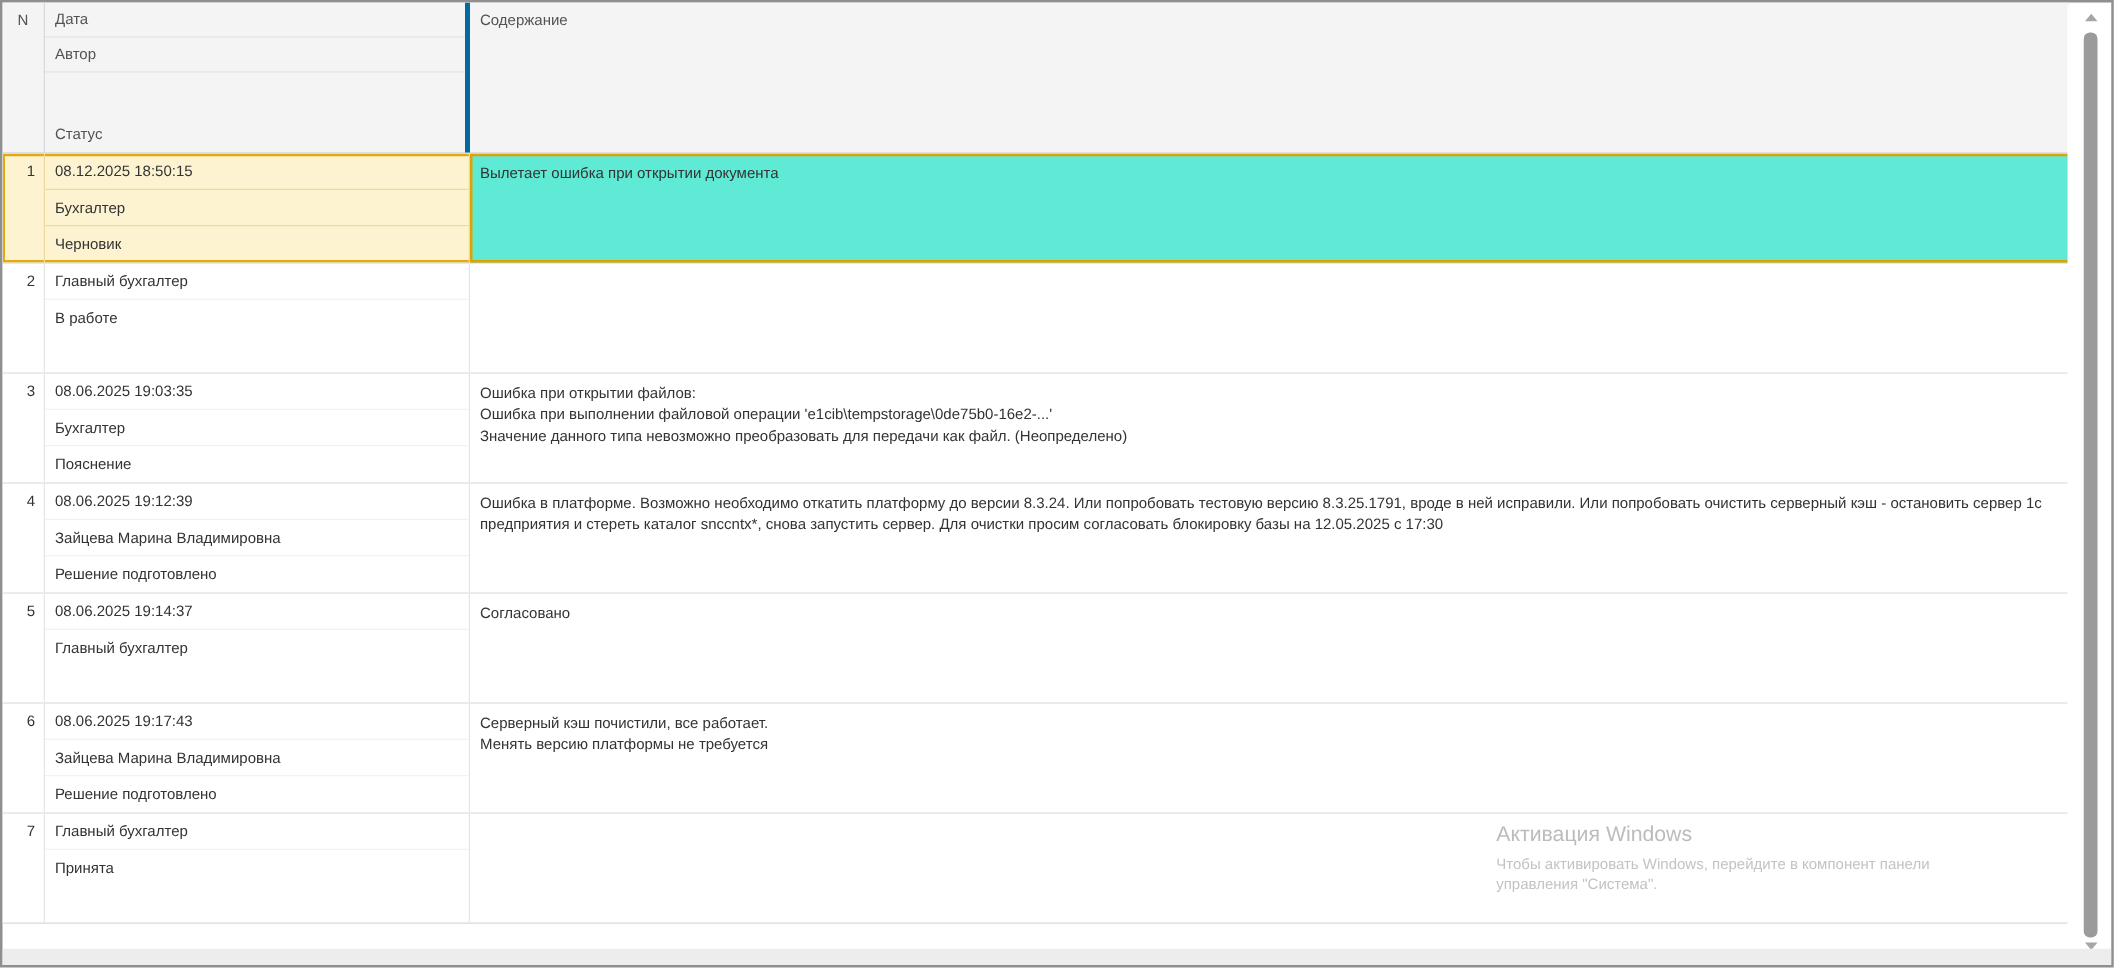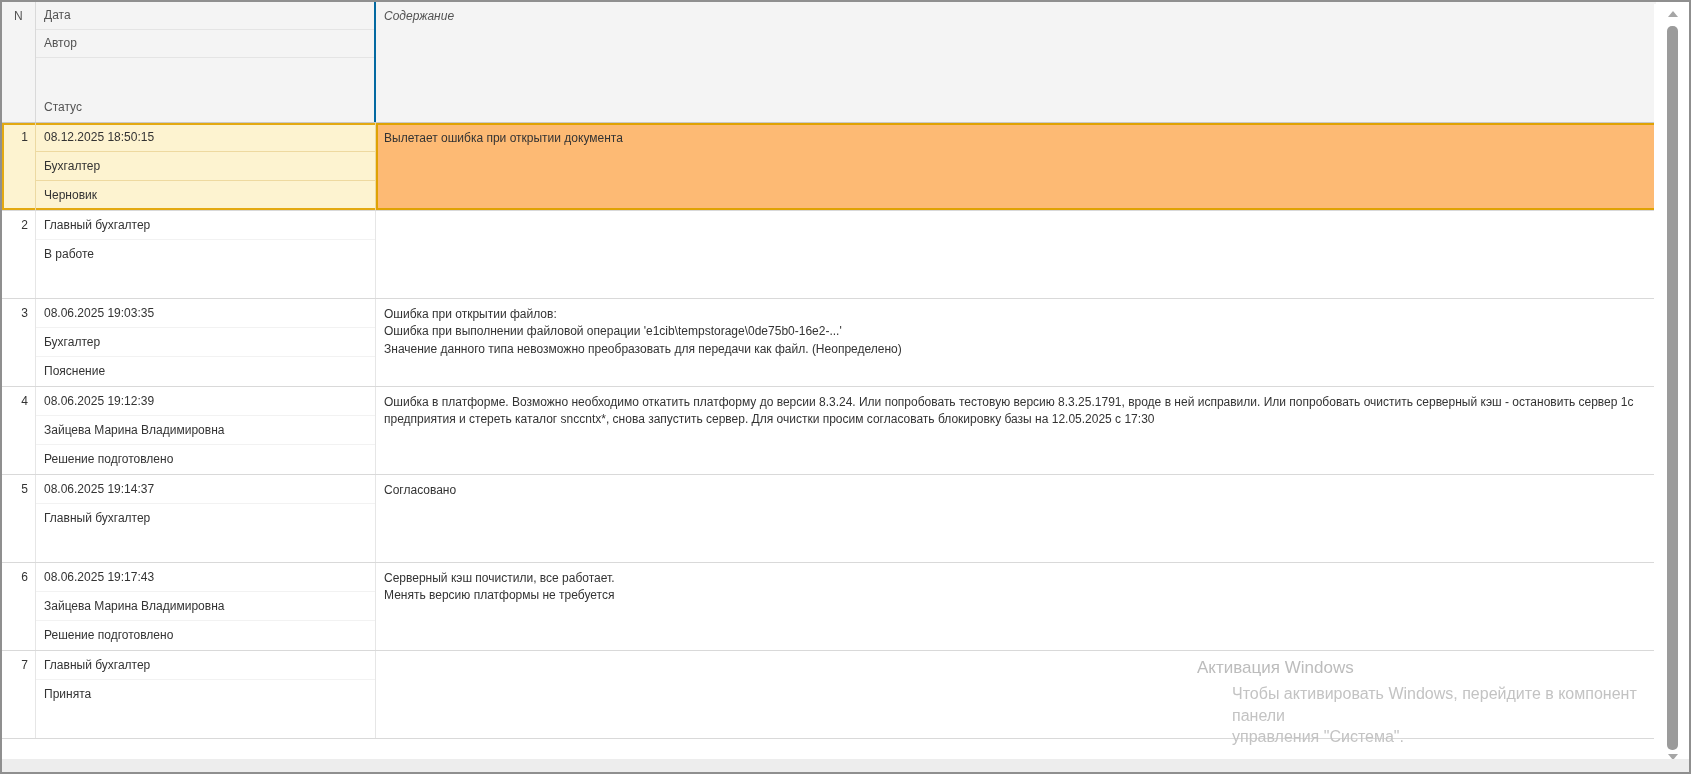--- a/index.html
+++ b/index.html
@@ -10,53 +10,53 @@
   }
   .window {
     position:absolute; inset:0;
     border:2px solid #8f8f8f; background:#ffffff;
     box-sizing:border-box; overflow:hidden;
   }
   
   .table { position:absolute; left:0; top:0; width:1654px; font-size:12px; color:#333; }
   .header { display:flex; background:#f4f4f4; border-bottom:1px solid #c9c9c9; color:#535353; }
   .h-n { width:34px; box-sizing:border-box; border-right:1px solid #d9d9d9; padding:7px 0 0 12px; }
-  .h-main { width:340px; box-sizing:border-box; border-right:2px solid #0369a1; }
+  .h-main { width:340px; box-sizing:border-box; border-right:4px solid #0369a1; }
   .h-sub { height:28px; line-height:27px; padding-left:8px; border-bottom:1px solid #e4e4e4; box-sizing:border-box; }
   .h-sub:last-child { border-bottom:none;margin-top:36px; }
-  .h-content { flex:1; padding:7px 0 0 8px; box-sizing:border-box;font-style:italic; }
+  .h-content { flex:1; padding:7px 0 0 8px; box-sizing:border-box; }
 
   .record { display:flex; border-bottom:1px solid #d9d9d9; background:#fff; }
   .c-n { width:34px; box-sizing:border-box; border-right:1px solid #e6e6e6; text-align:right; padding:7px 7px 0 0; }
   .c-main { width:340px; box-sizing:border-box; border-right:1px solid #e6e6e6; height:87px; }
   .c-sub { height:29px; line-height:29px; padding-left:8px; border-bottom:1px solid #f2f2f2; box-sizing:border-box; white-space:nowrap; overflow:hidden; }
   .c-sub:last-child { border-bottom:none; }
   .c-content { flex:1; box-sizing:border-box; padding:7px 12px 6px 8px; white-space:pre-line; line-height:1.45; min-height:87px; }
 
   .record.selected { background:#fdf3d0; box-shadow: inset 0 0 0 2px #e3a912; }
   .record.selected .c-n,
   .record.selected .c-main { border-right-color:#ecd9a2; }
   .record.selected .c-sub { border-bottom-color:#eed9a0; }
-  .record.selected .c-content { background:#fdba74; box-shadow: inset 0 0 0 2px #dfa203; }
+  .record.selected .c-content { background:#5eead4; box-shadow: inset 0 0 0 2px #dfa203; }
 
   
   .vscroll { position:absolute; top:2px; right:2px; width:33px; height:755px; background:#ffffff; }
   .tri-up { position:absolute; left:14px; top:7px; width:0; height:0;
     border-left:5px solid transparent; border-right:5px solid transparent; border-bottom:6px solid #a6a6a6; }
   .tri-down { position:absolute; left:14px; top:750px; width:0; height:0;
     border-left:5px solid transparent; border-right:5px solid transparent; border-top:6px solid #a6a6a6; }
   .thumb { position:absolute; left:13px; top:22px; width:11px; height:724px; background:#9b9b9b; border-radius:5px; }
 
   
   .bottom-strip { position:absolute; left:0; right:0; bottom:0; height:13px; background:#ededed; }
 
   
   .watermark { position:absolute; left:1195px; top:656px; pointer-events:none; }
   .wm-title { font-size:17px; color:#bcbcbc; }
-  .wm-text { font-size:16px; color:#c3c3c3; margin-top:5px; line-height:1.35; white-space:pre-line;margin-left:35px; }
+  .wm-text { font-size:12px; color:#c3c3c3; margin-top:5px; line-height:1.35; white-space:pre-line; }
 </style>
 </head>
 <body>
 
 <div class="window">
 
   <div class="table">
 
     <div class="header">
       <div class="h-n">N</div>

